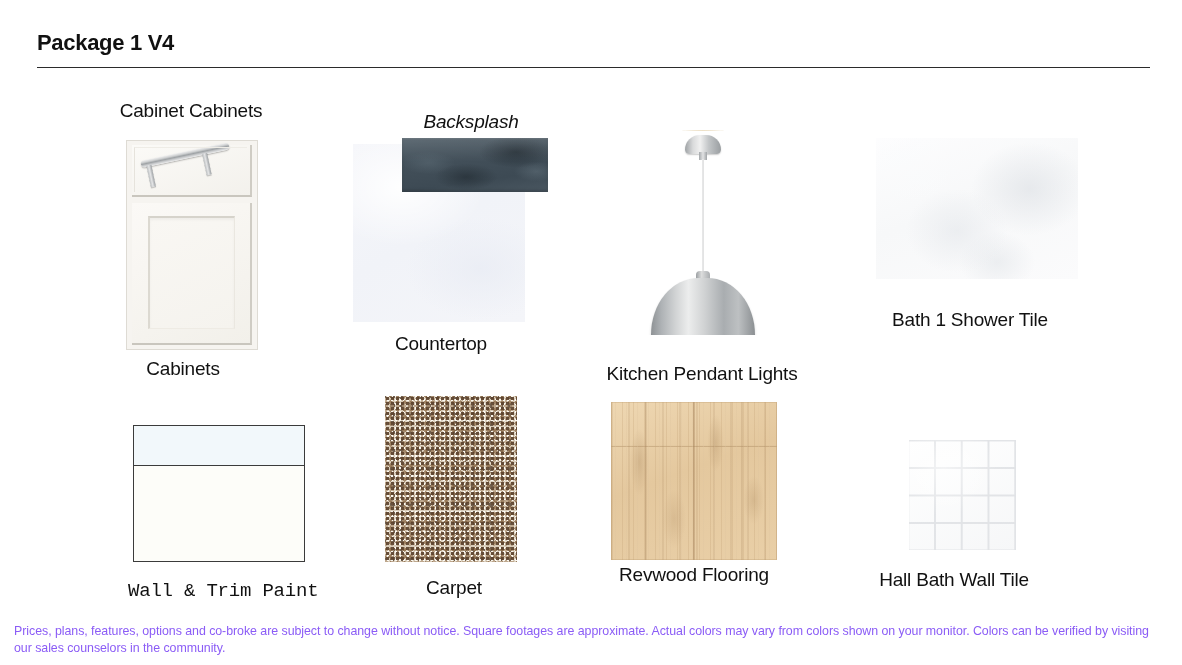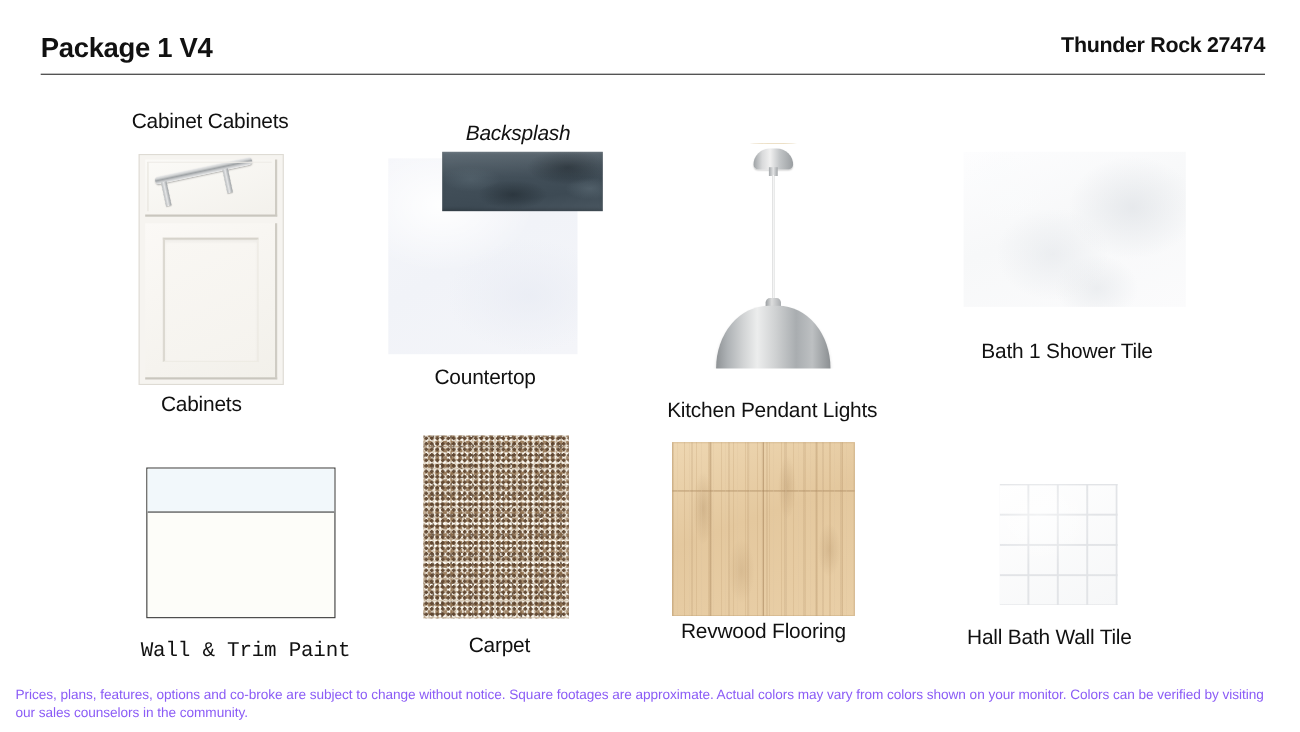--- a/index.html
+++ b/index.html
@@ -23,21 +23,21 @@
     position: absolute;
     left: 37px;
     top: 30px;
     width: 1113px;
     height: 38px;
   }
   #header .h-title {
     position: absolute;
     left: 0;
     top: 0;
-    font-size: 25px;
+    font-size: 22px;
     font-weight: bold;
     letter-spacing: -0.3px;
     white-space: nowrap;
   }
   #header .h-community {
     position: absolute;
     right: 0;
     top: 0;
     font-size: 19.5px;
     font-weight: bold;
@@ -341,21 +341,20 @@
     line-height: 17px;
     color: #8b5cf6;
     letter-spacing: -0.05px;
   }
 </style>
 </head>
 <body>
 
 <div id="header">
   <div class="h-title">Package 1 V4</div>
-  <div class="h-community">Thunder Rock 27474</div>
 </div>
 <div id="header-rule"></div>
 
 <div class="swatch-label" id="label-cabinet-hardware">Cabinet Cabinets</div>
 
 <div class="swatch" id="cabinet-swatch">
   <div id="cabinet-drawer">
     <div id="cabinet-pull"></div>
   </div>
   <div id="cabinet-door">

